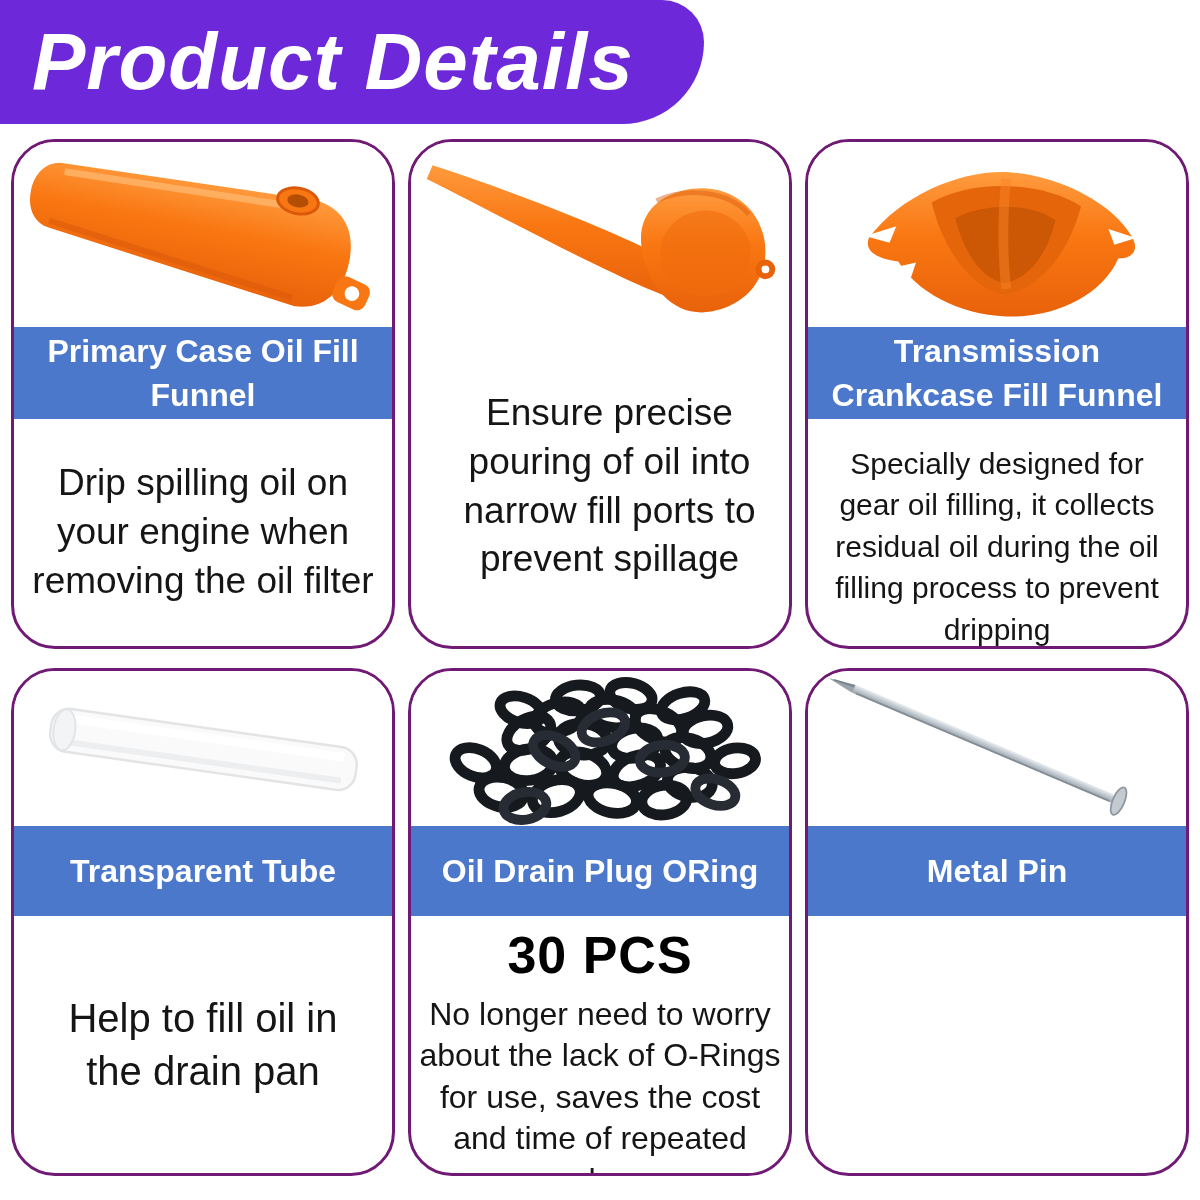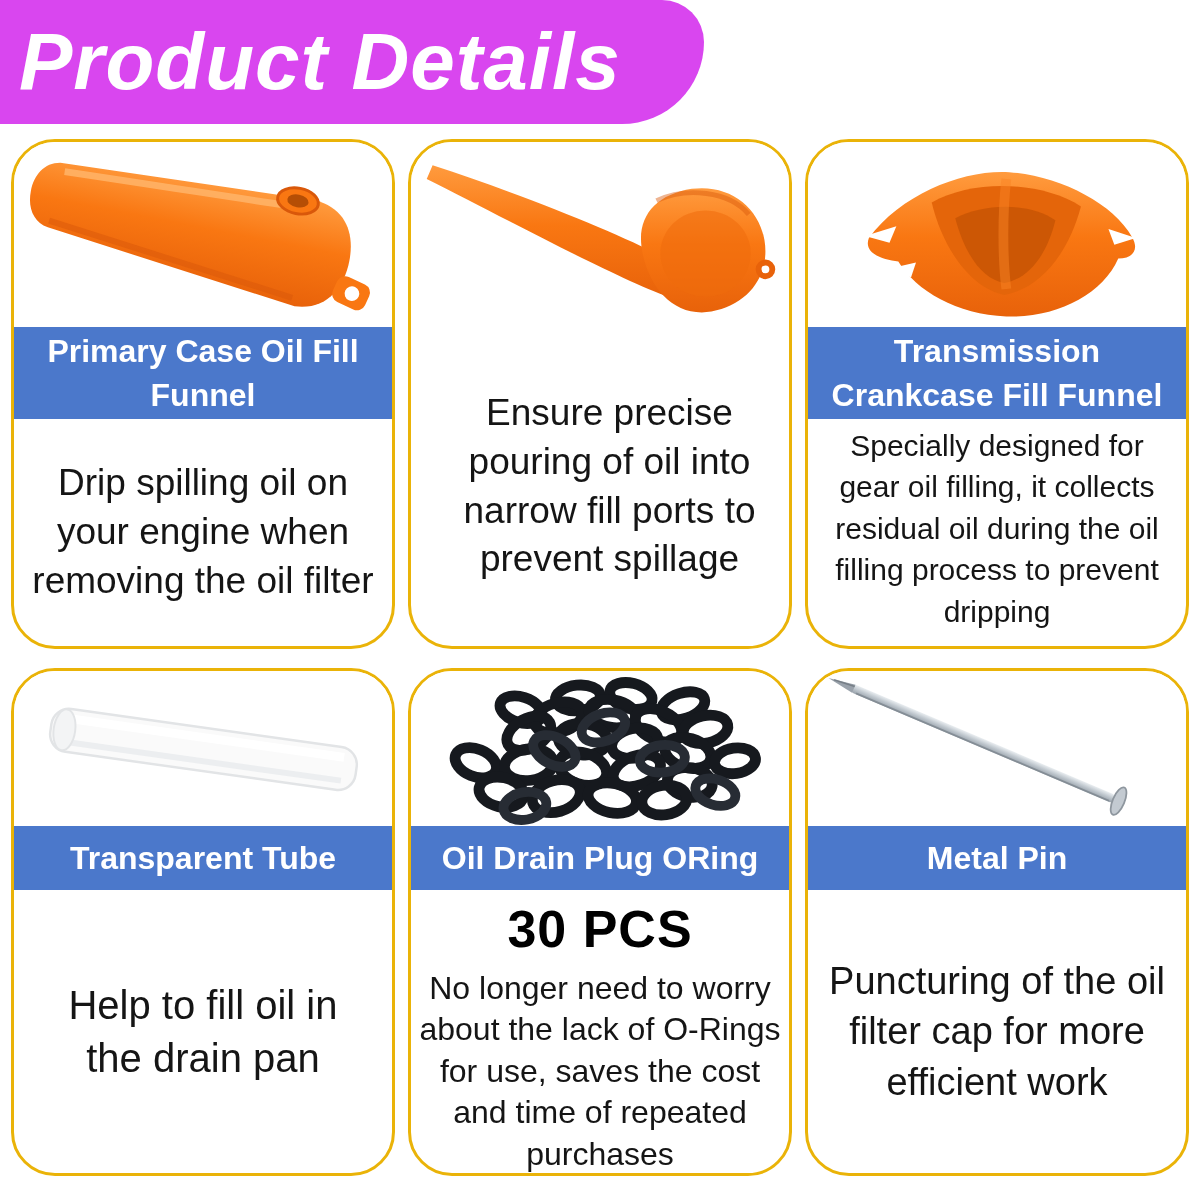--- a/index.html
+++ b/index.html
@@ -2,45 +2,45 @@
 <html><head>
 <meta charset="utf-8">
 <style>
   * { margin: 0; padding: 0; box-sizing: border-box; }
   html, body { background: #ffffff; width: 1200px; height: 1200px; overflow: hidden; }
   body { font-family: "Liberation Sans", sans-serif; }
 
   
   .header-banner {
     width: 704px; height: 124px;
-    background: #d946ef;
+    background: #6d28d9;
     border-radius: 0 46px 90px 0;
     display: flex; align-items: center;
-    padding-left: 19px;
+    padding-left: 32px;
   }
   .header-banner h1 {
     color: #ffffff;
     font-size: 80px;
     font-weight: 700;
     font-style: italic;
     letter-spacing: 1px;
     white-space: nowrap;
     padding-right: 30px;
   }
 
   
   .grid {
     margin: 15px 11px 0 11px;
     display: grid;
     grid-template-columns: repeat(3, 1fr);
     column-gap: 13px;
     row-gap: 19px;
   }
   .card {
-    border: 3px solid #eab308;
+    border: 3px solid #701a75;
     border-radius: 44px;
     overflow: hidden;
     background: #ffffff;
     display: flex;
     flex-direction: column;
   }
   .card.row1 { height: 510px; }
   .card.row2 { height: 508px; }
 
   .card-image { background: #ffffff; flex: none; display: flex; align-items: center; justify-content: center; }
@@ -53,36 +53,36 @@
     color: #ffffff;
     flex: none;
     display: flex; align-items: center; justify-content: center;
     text-align: center;
     font-weight: 700;
     font-size: 32px;
     line-height: 1.38;
     padding: 0 4px;
   }
   .row1 .card-band { height: 92px; }
-  .row2 .card-band { height: 64px; }
+  .row2 .card-band { height: 90px; }
 
   .card-desc {
     flex: 1;
     display: flex;
     flex-direction: column;
     align-items: center;
     justify-content: center;
     text-align: center;
     color: #151515;
     line-height: 1.32;
     padding: 0 9px;
   }
   .desc-c1 { font-size: 37px; }
   .desc-c2 { font-size: 37px; padding-left: 28px; }
-  .desc-c3 { font-size: 30px; justify-content: flex-start; padding: 6px 16px 0 16px; line-height: 1.38; }
+  .desc-c3 { font-size: 30px; justify-content: flex-start; padding: 24px 16px 0 16px; line-height: 1.38; }
   .desc-c4 { font-size: 40px; padding: 12px 24px; }
   .desc-c5 { font-size: 32px; justify-content: flex-start; padding: 4px 7px 0 7px; line-height: 1.3; }
   .desc-c6 { font-size: 38px; }
   .qty-heading { font-size: 52px; font-weight: 700; letter-spacing: 1px; color: #000; margin: 2px 0 4px 0; }
 </style>
 </head>
 <body>
 
 <header class="header-banner">
   <h1>Product Details</h1>
@@ -239,18 +239,15 @@
           <polygon points="34,73 6,77.5 34,82" fill="#9AA2AB"></polygon>
           <path d="M12,77 L34,75" stroke="#6F777F" stroke-width="1.6" opacity="0.8"></path>
           <path d="M38,81 L318,81" stroke="#79828A" stroke-width="1.8" opacity="0.7"></path>
           <ellipse cx="327" cy="77.5" rx="6" ry="15" fill="#C3CAD1" stroke="#8E969E" stroke-width="1.8"></ellipse>
         </g>
       </svg>
     </div>
     <div class="card-band">
       <span>Metal Pin</span>
     </div>
-    <div class="card-desc desc-c6">
-      <span>Puncturing of the oil filter cap for more efficient work</span>
-    </div>
   </section>
 
 </main>
 
 </body></html>

